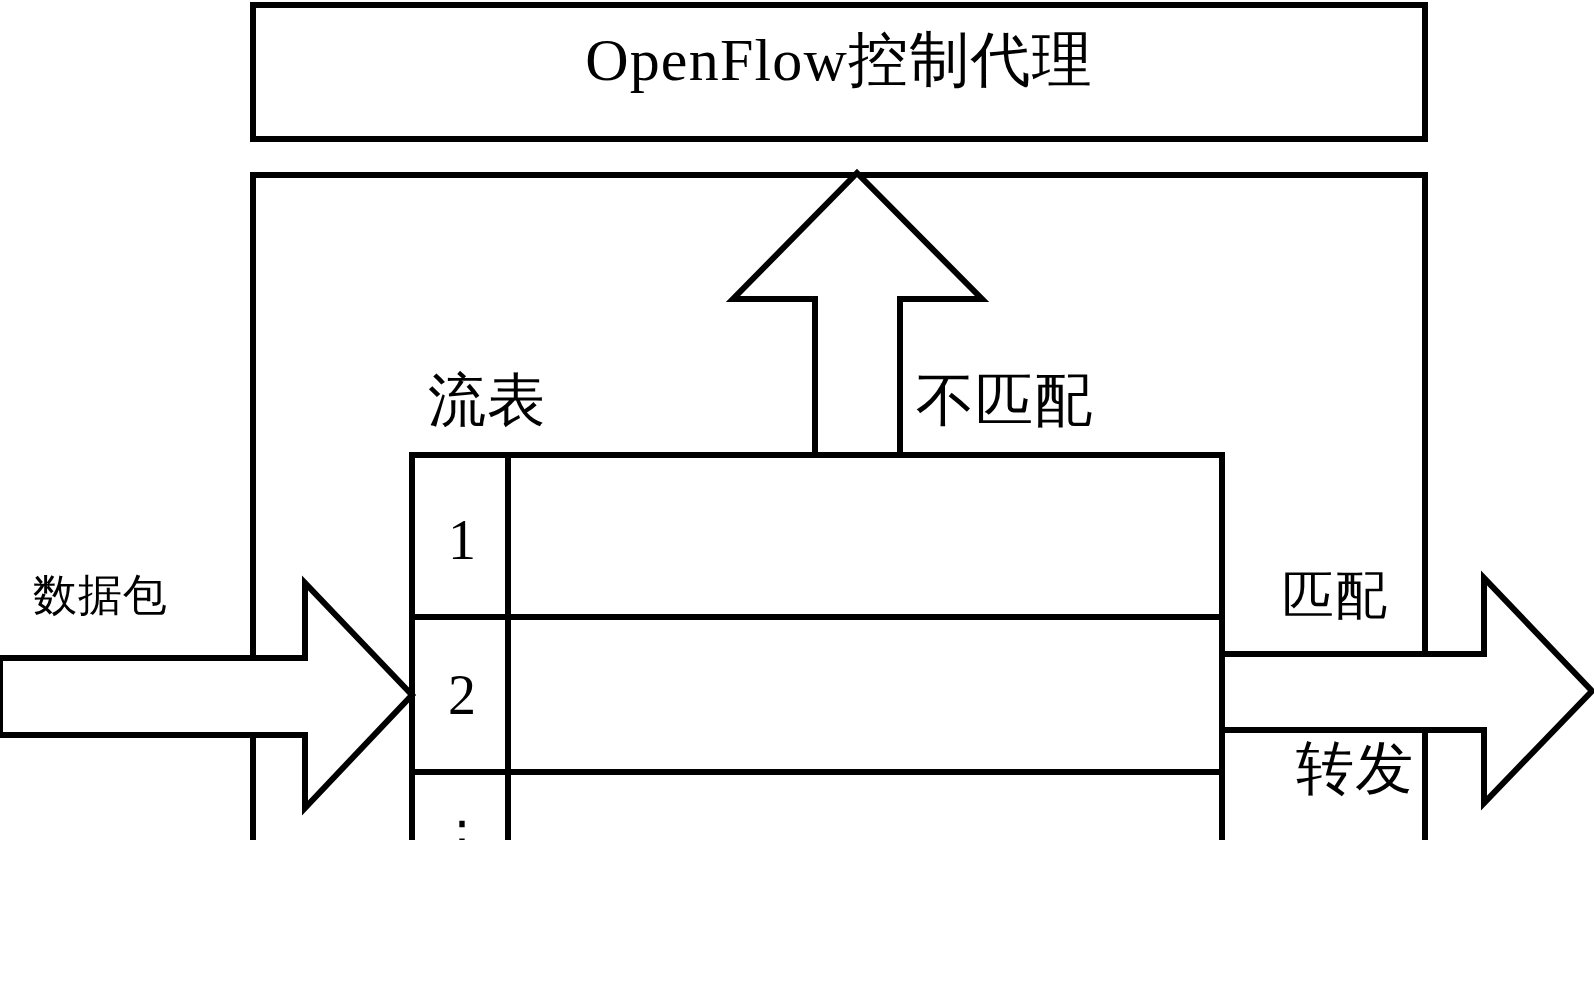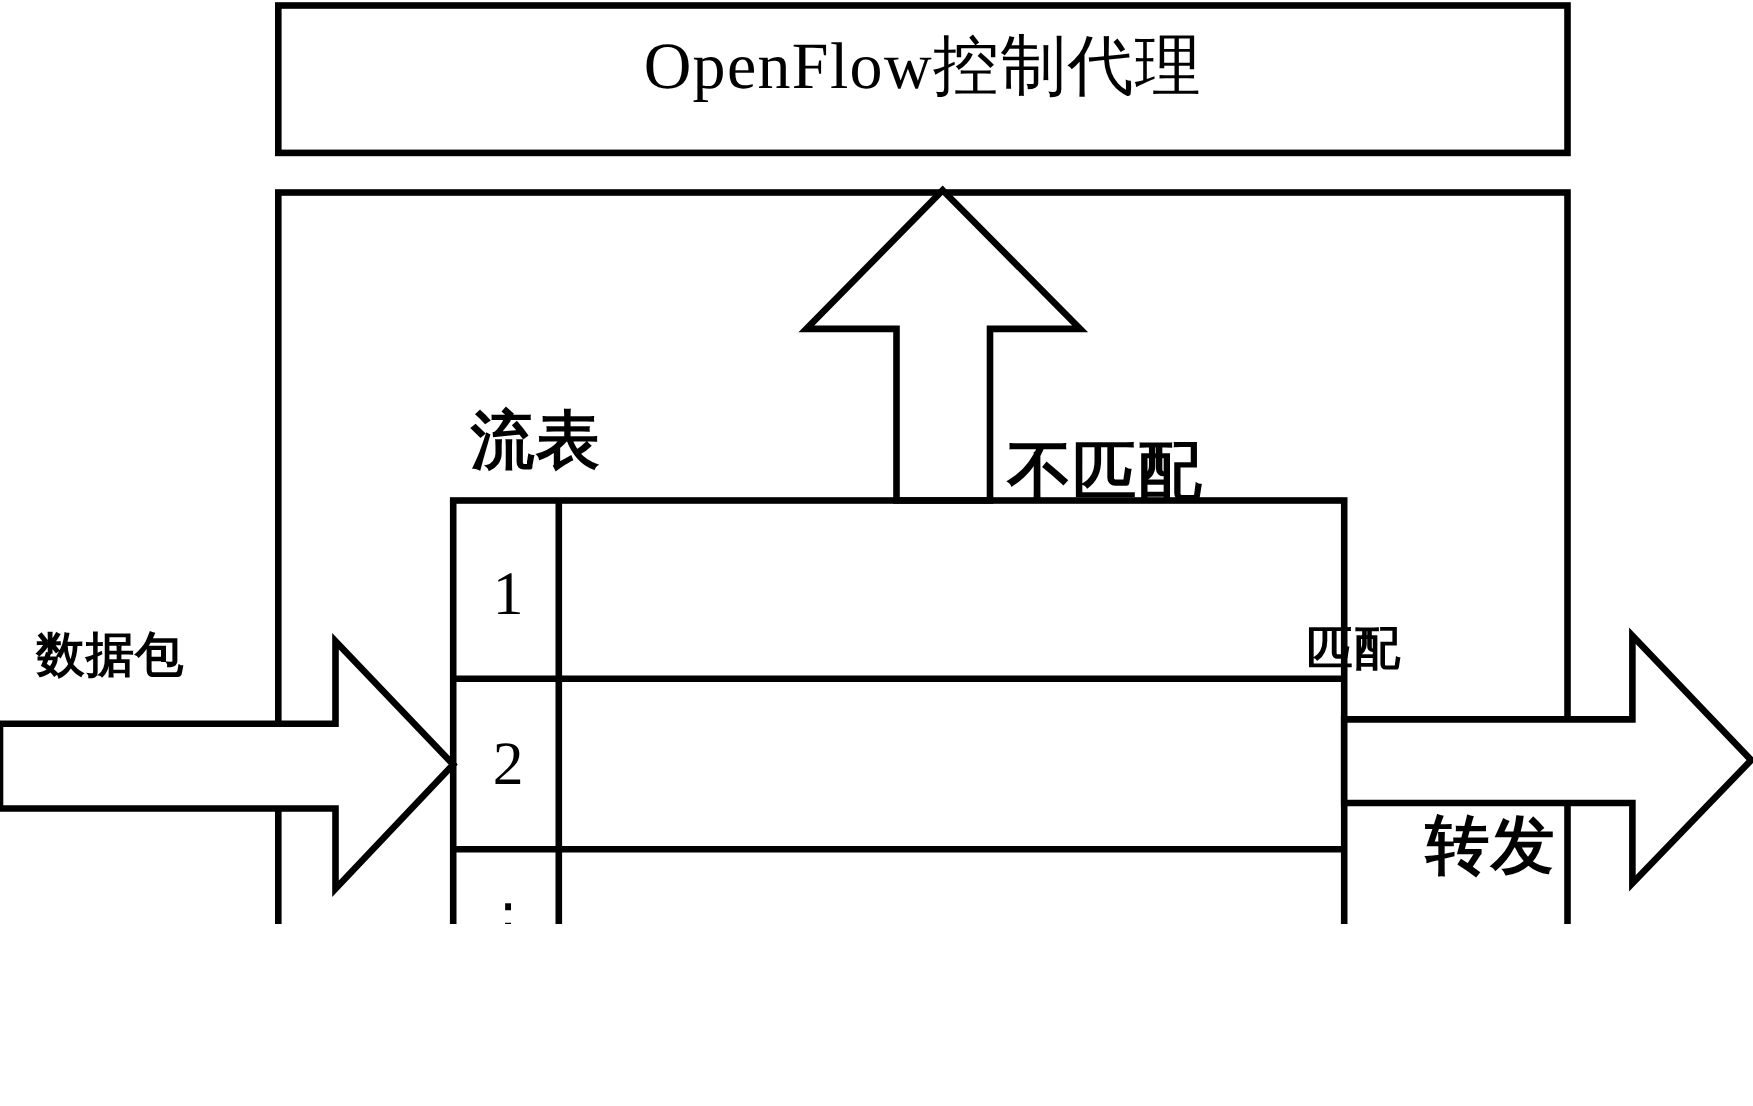--- a/index.html
+++ b/index.html
@@ -27,51 +27,50 @@
   }
   
   .label {
     position: absolute;
     color: #000000;
     white-space: nowrap;
     line-height: 1;
     font-family: "Liberation Serif", "DejaVu Serif", serif;
   }
   .label-cjk {
-    font-weight: 700;
+    font-weight: 400;
     letter-spacing: 0.02em;
   }
   #agent-title {
     left: 250px;
     top: 30px;
     width: 1178px;
     text-align: center;
     font-size: 60px;
     font-weight: 400;
   }
   #label-flow-table {
     left: 428px;
     top: 372px;
     font-size: 58px;
   }
   #label-no-match {
     left: 916px;
     top: 372px;
     font-size: 58px;
-    margin-top: 28px;
   }
   #label-packet {
     left: 33px;
     top: 574px;
     font-size: 44px;
   }
   #label-match {
-    left: 1188px;
+    left: 1282px;
     top: 570px;
-    font-size: 42px;
+    font-size: 52px;
     text-align: center;
   }
   #label-forward {
     left: 1296px;
     top: 740px;
     font-size: 58px;
   }
   .row-id {
     position: absolute;
     left: 418px;

